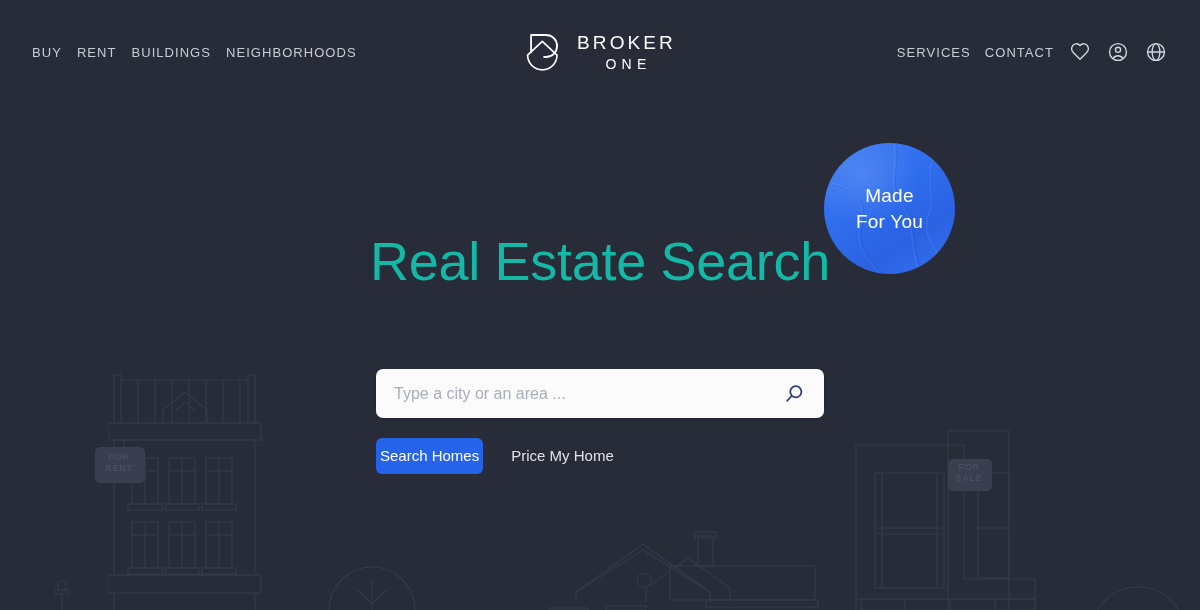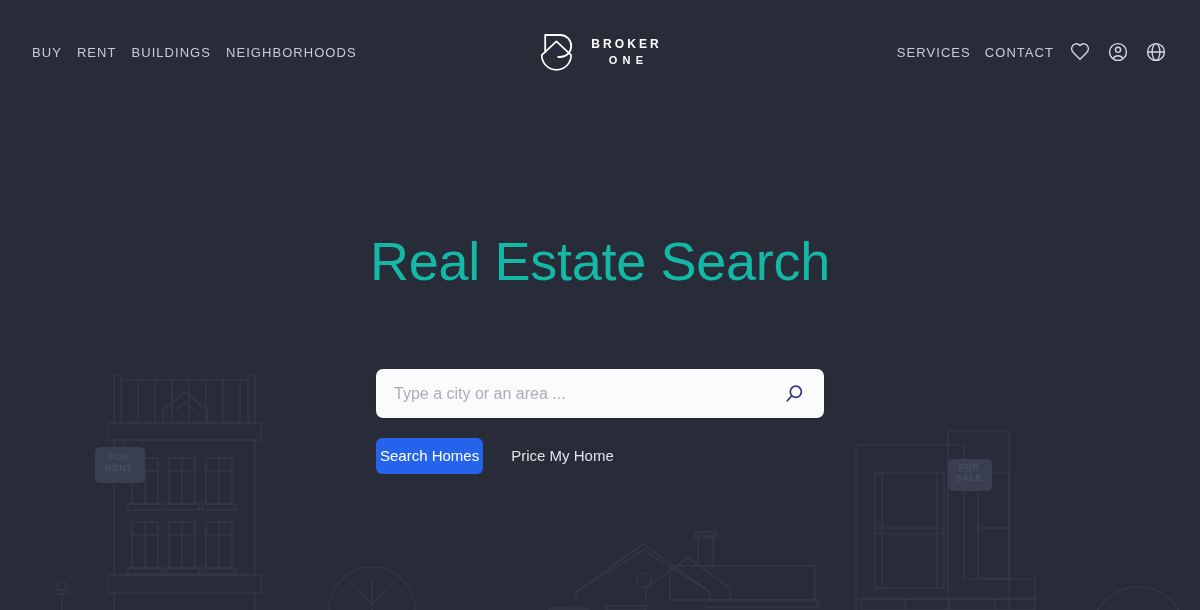--- a/index.html
+++ b/index.html
@@ -29,24 +29,24 @@
     cursor:pointer;
   }
 
   .logo {
     position:absolute; left:50%; top:50%; transform:translate(-50%,-50%);
     display:flex; align-items:center; gap:13px; cursor:pointer;
   }
   .logo-mark { width:40px; height:48px; flex:none; }
   .logo-words { display:flex; flex-direction:column; align-items:center; gap:5px; }
   .logo-title {
-    color:#ffffff; font-size:12px; letter-spacing:3.1px; font-weight:700; line-height:1;
+    color:#ffffff; font-size:19px; letter-spacing:3.1px; font-weight:400; line-height:1;
   }
   .logo-sub {
-    color:#ffffff; font-size:11px; letter-spacing:5.2px; font-weight:700; line-height:1;
+    color:#ffffff; font-size:14px; letter-spacing:5.2px; font-weight:400; line-height:1;
     padding-left:4px;
   }
 
   .nav-right {
     margin-left:auto; display:flex; align-items:center; gap:14px;
   }
   .icon-btn {
     width:24px; height:24px; display:flex; align-items:center; justify-content:center;
     cursor:pointer; color:#d2d6e0;
   }
@@ -264,20 +264,37 @@
       <div>SALE</div>
     </div>
 
     <svg style="left:1083px; top:572px;" width="110" height="42" viewBox="0 0 110 42">
       <g fill="none" stroke="#353a4a" stroke-width="1.2">
         <circle cx="55" cy="62" r="47"></circle>
       </g>
     </svg>
   </div>
 
+  <div class="badge">
+    <svg class="crinkle" viewBox="0 0 131 131">
+      <g stroke="rgba(255,255,255,.10)" fill="none" stroke-width="1">
+        <path d="M70 0 C74 26 62 44 78 62 C92 78 84 100 96 131"></path>
+        <path d="M8 40 C34 46 42 62 36 84 C31 103 44 116 56 131"></path>
+        <path d="M110 14 C100 36 112 52 104 74 C98 92 112 108 120 120"></path>
+      </g>
+      <g stroke="rgba(20,50,130,.12)" fill="none" stroke-width="1">
+        <path d="M72 2 C76 27 64 45 80 63 C94 79 86 101 98 131"></path>
+        <path d="M10 42 C36 48 44 63 38 85 C33 104 46 117 58 131"></path>
+      </g>
+    </svg>
+    <div class="badge-text">
+      <div>Made</div>
+      <div>For You</div>
+    </div>
+  </div>
 
   <div class="header">
 
     <nav class="nav-left">
       <a class="nav-link">BUY</a>
       <a class="nav-link">RENT</a>
       <a class="nav-link">BUILDINGS</a>
       <a class="nav-link">NEIGHBORHOODS</a>
     </nav>
 

